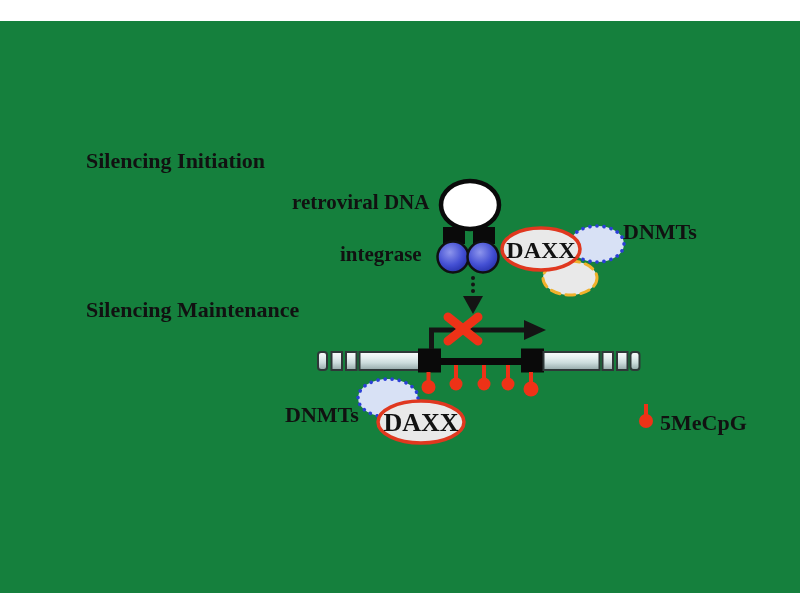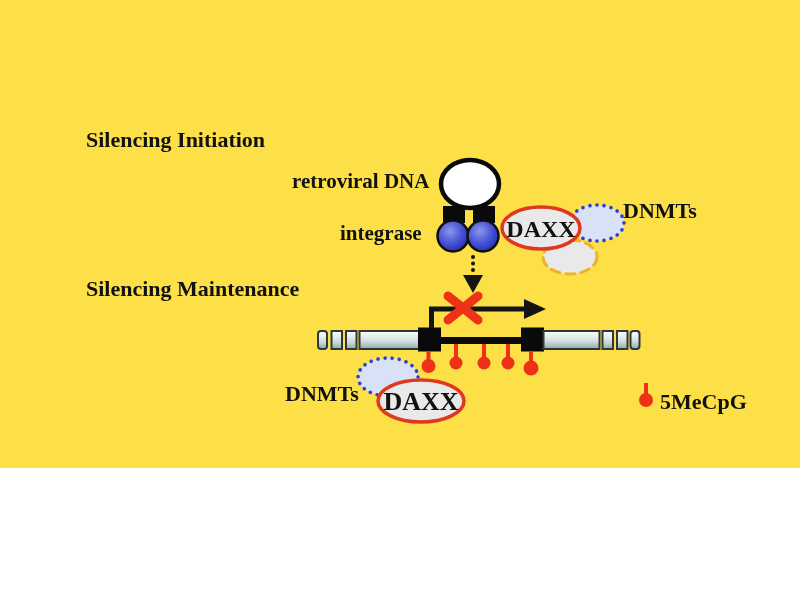--- a/index.html
+++ b/index.html
@@ -6,22 +6,23 @@
     margin: 0;
     padding: 0;
     width: 800px;
     height: 600px;
     background: #ffffff;
     overflow: hidden;
   }
   .canvas {
     position: relative;
     width: 800px;
-    height: 468px;
-    background: #fde047;
+    height: 572px;
+    background: #15803d;
+    margin-top: 21px;
   }
   svg text {
     font-family: "Liberation Serif", "DejaVu Serif", serif;
     font-weight: bold;
     fill: #111111;
   }
   .loop {
     fill: #ffffff;
     stroke: #0a0a0a;
     stroke-width: 4.5;

